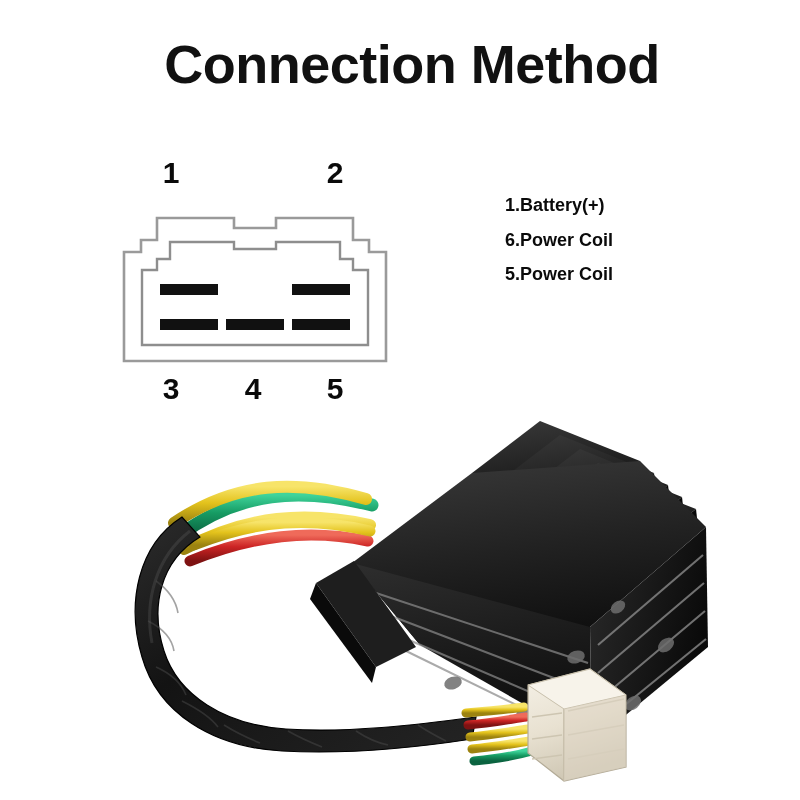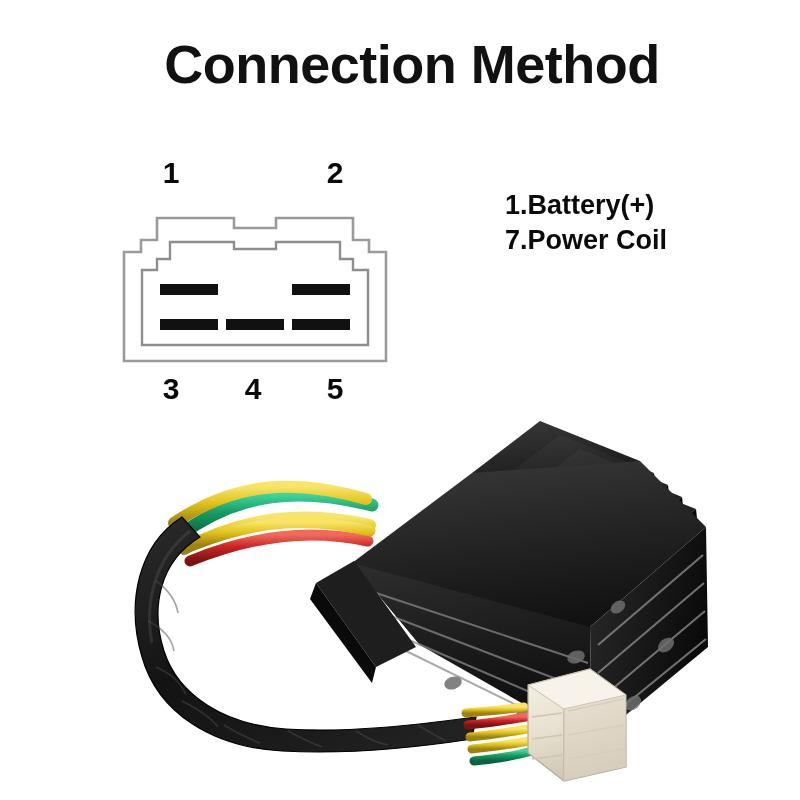--- a/index.html
+++ b/index.html
@@ -58,21 +58,21 @@
   }
 
   
   #legend {
     position: absolute;
     left: 505px;
     top: 188px;
     width: 270px;
   }
   #legend .legend-row {
-    font-size: 27px;
+    font-size: 18px;
     font-weight: bold;
     line-height: 34.5px;
     white-space: nowrap;
     color: #0a0a0a;
   }
 
   
   #product-photo {
     position: absolute;
     left: 120px;
@@ -114,21 +114,22 @@
     <rect x="172" y="111" width="58" height="11" fill="#111111"></rect>
   </svg>
 
   <div class="pin-number pin-num-bottom" style="left: 46px;">3</div>
   <div class="pin-number pin-num-bottom" style="left: 128px;">4</div>
   <div class="pin-number pin-num-bottom" style="left: 210px;">5</div>
 </div>
 
 <div id="legend">
   <div class="legend-row">1.Battery(+)</div>
-  <div class="legend-row">7.Power Coil</div>
+  <div class="legend-row">6.Power Coil</div>
+  <div class="legend-row">5.Power Coil</div>
 </div>
 
 <div id="product-photo">
   <svg id="product-svg" width="600" height="400" viewBox="0 0 600 400">
     <defs>
       <linearGradient id="finTop" x1="0" y1="0" x2="0.25" y2="1">
         <stop offset="0%" stop-color="#3a3a3a"></stop>
         <stop offset="55%" stop-color="#222222"></stop>
         <stop offset="100%" stop-color="#101010"></stop>
       </linearGradient>

